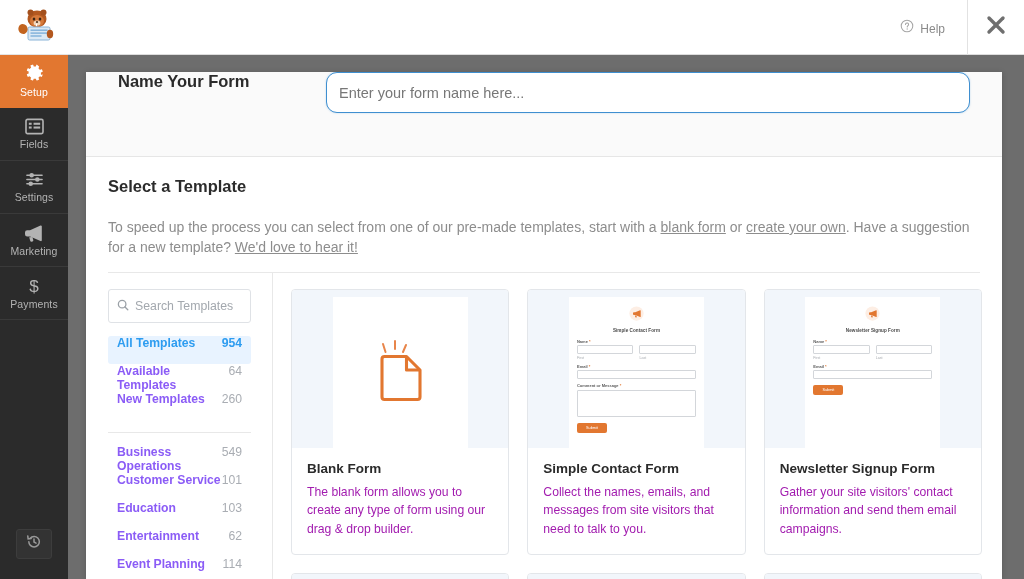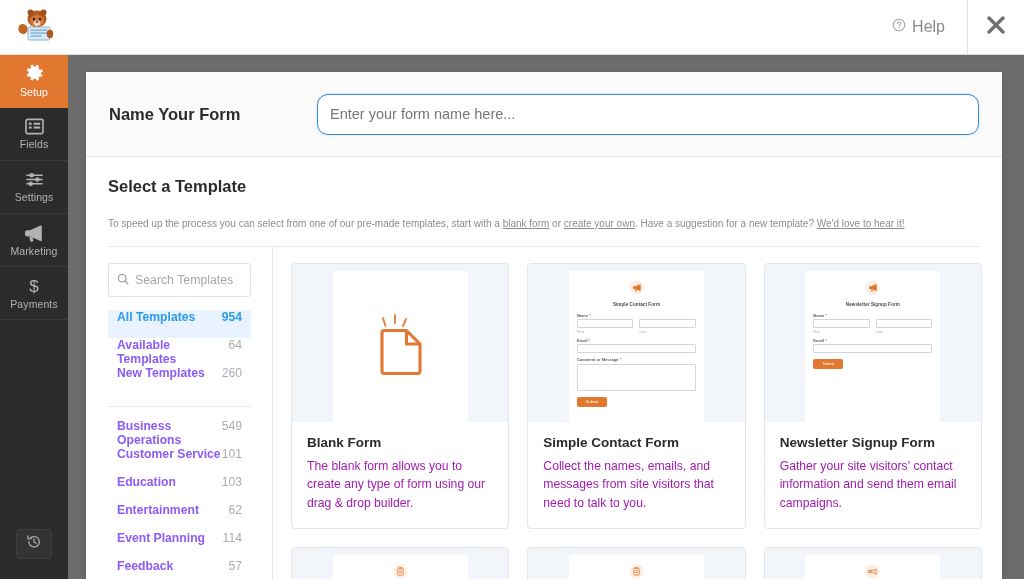--- a/index.html
+++ b/index.html
@@ -46,21 +46,21 @@
   
   #topbar {
     position: absolute; left: 68px; top: 0;
     width: 956px; height: 55px;
     background: #ffffff;
     border-bottom: 1px solid #dddddd;
     display: flex; align-items: center; justify-content: flex-end;
   }
   #help-btn {
     display: flex; align-items: flex-end; gap: 6px;
-    color: #8a8a8a; font-size: 16px; cursor: pointer;
+    color: #8a8a8a; font-size: 12px; cursor: pointer;
     padding-right: 22px;
   }
   #topbar-divider { width: 1px; height: 55px; background: #e2e2e2; }
   #close-btn {
     width: 56px; height: 55px;
     display: flex; align-items: center; justify-content: center;
     cursor: pointer;
   }
 
   
@@ -68,39 +68,39 @@
     position: absolute; left: 86px; top: 72px;
     width: 916px; height: 507px;
     background: #ffffff;
     box-shadow: 0 1px 6px rgba(0,0,0,.18);
     overflow: hidden;
   }
   #name-row {
     height: 85px;
     background: #fafafa;
     border-bottom: 1px solid #e6e6e6;
-    display: flex; align-items: center;
-    padding: 0 23px;
+    display: flex; align-items: flex-start;
+    padding: 0 32px;
   }
   #name-label {
     width: 208px; font-size: 16.5px; font-weight: 700; color: #2b2b2b;
   }
   #form-name-input {
     flex: 1; height: 41px;
     border: 1px solid #3f8fd0; border-radius: 11px;
     padding: 0 12px; font-size: 14.5px; color: #444;
     font-family: "Liberation Sans", sans-serif;
     outline: none; background: #ffffff;
     box-shadow: 0 0 2px rgba(63,143,208,.35);
   }
   #form-name-input::placeholder { color: #777777; }
 
   #select-section { padding: 20px 22px 0 22px; }
   #select-title { font-size: 16.5px; font-weight: 700; color: #2b2b2b; margin-bottom: 21px; }
-  #select-desc { font-size: 10px; color: #8d8d8d; line-height: 1.45; }
+  #select-desc { font-size: 14px; color: #8d8d8d; line-height: 1.45; }
   #select-desc a { color: #8d8d8d; text-decoration: underline; cursor: pointer; }
   #section-rule { margin: 14px 22px 0 22px; border-top: 1px solid #e8e8e8; }
 
   
   #tpl-body { display: flex; height: 349px; }
 
   #cat-col {
     width: 187px; padding: 16px 0 0 22px;
     border-right: 1px solid #e8e8e8;
     flex: none;

